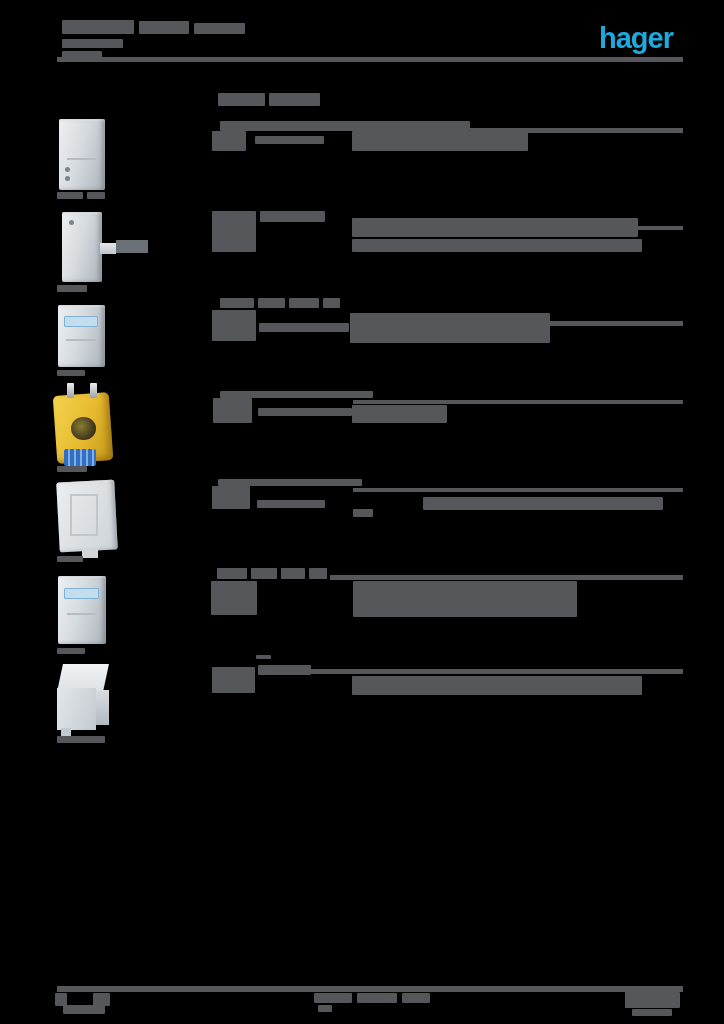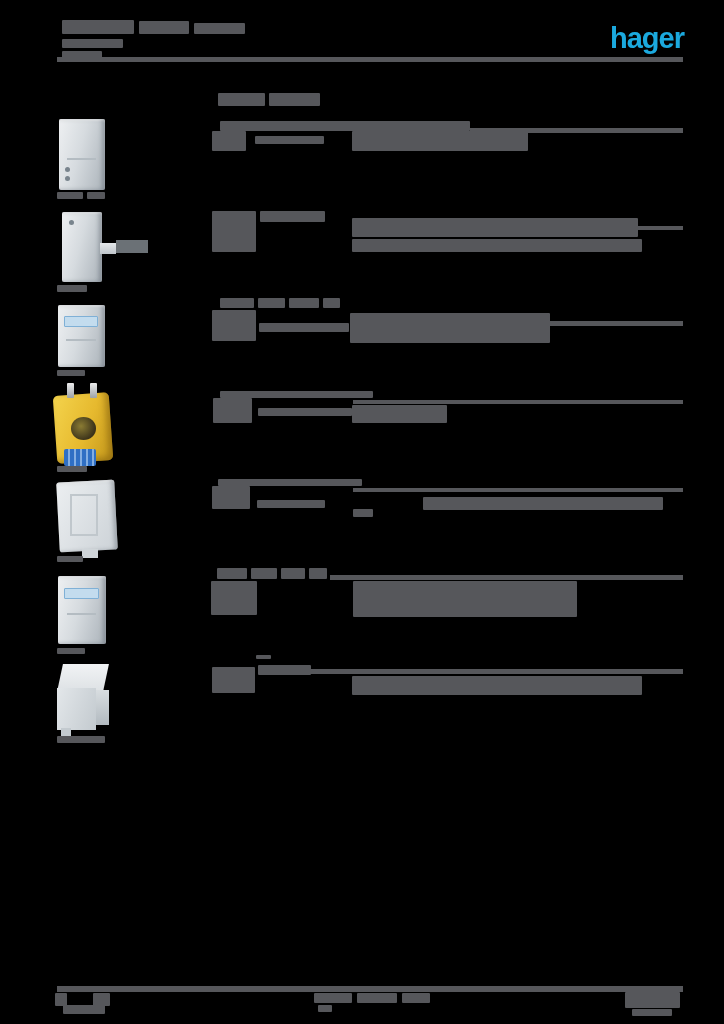--- a/index.html
+++ b/index.html
@@ -6,21 +6,21 @@
   #page{
     position:relative;width:724px;height:1024px;overflow:hidden;
     background:var(--page-bg,#000);
     font-family:"Liberation Sans", sans-serif;
   }
   .bar,.rule{position:absolute;background:var(--ink,#56575b);border-radius:1px;}
   .rule{border-radius:0;}
   .logo{
     position:absolute;left:588px;top:22px;width:96px;height:32px;
     color:var(--brand,#1ba9de);font-weight:bold;font-size:29px;line-height:32px;
-    letter-spacing:-1px;text-align:right;
+    letter-spacing:-1px;text-align:center;
   }
   
   .pimg{position:absolute;}
   .pimg .body{position:absolute;inset:0;border-radius:2px;
     background:linear-gradient(105deg,#eef0f2 0%,#d6dbdf 45%,#aab2b9 100%);
     box-shadow:inset -3px 0 4px rgba(60,70,80,.35), inset 0 2px 2px rgba(255,255,255,.6);}
   .pimg .stripe{position:absolute;left:12%;right:14%;top:17%;height:9px;
     background:#c3dcee;border:1px solid #7fb0d6;border-radius:1px;}
   .pimg .dot{position:absolute;width:5px;height:5px;border-radius:50%;background:#79848d;}
   .pimg .seam{position:absolute;left:18%;right:20%;top:55%;height:2px;background:#b4bcc2;}

